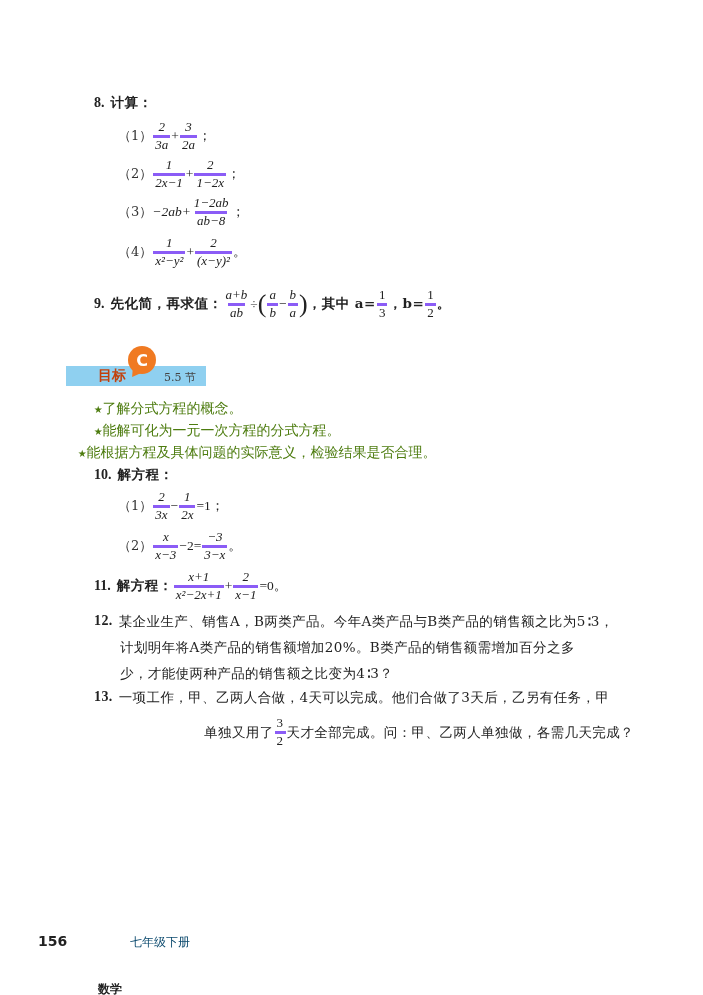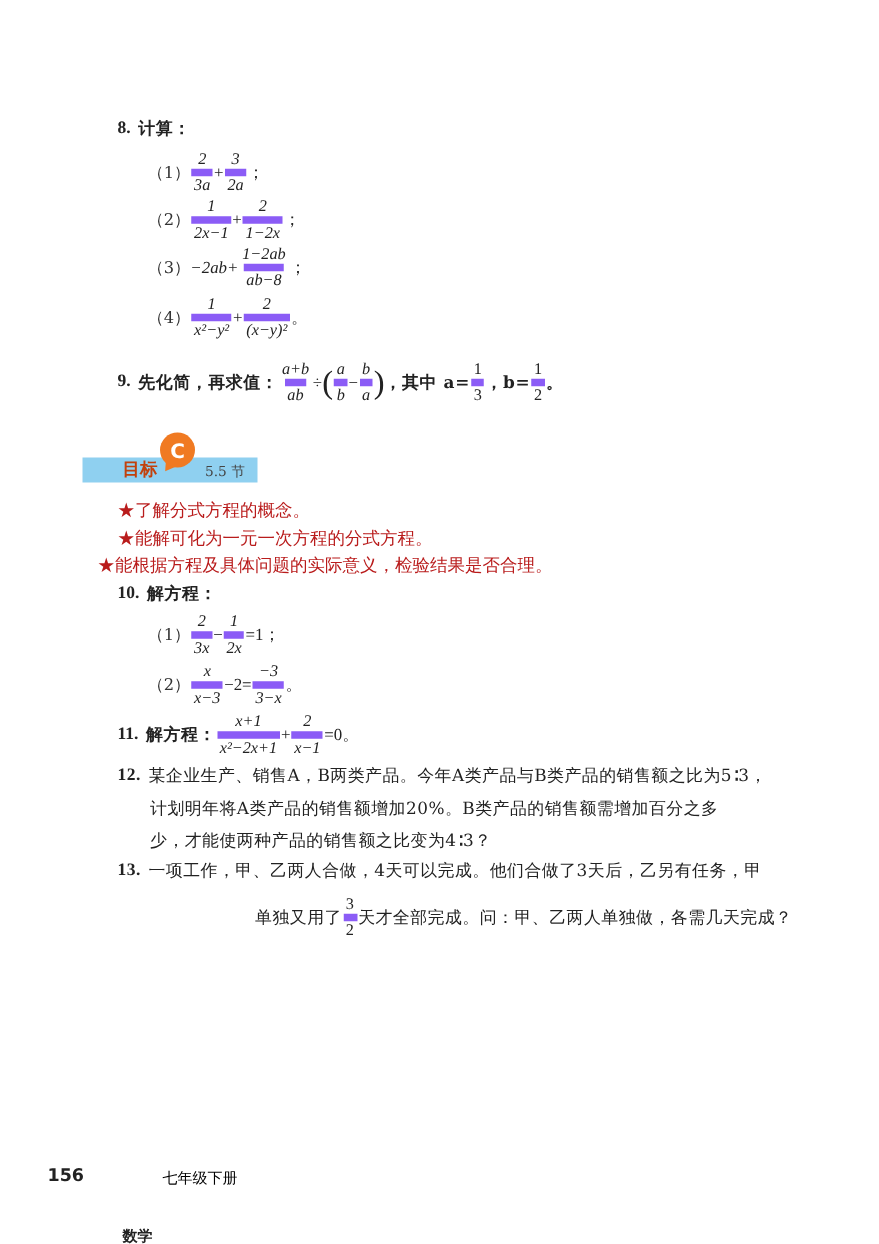--- a/index.html
+++ b/index.html
@@ -5,37 +5,37 @@
   html, body { margin: 0; padding: 0; background: #ffffff; }
   body { width: 703px; height: 995px; position: relative; overflow: hidden;
          font-family: "DejaVu Serif", "Liberation Serif", serif; color: #222; }
   .abs { position: absolute; }
   .qnum { font-family: "Liberation Serif", serif; font-weight: bold; font-size: 14px; }
   .txt { font-size: 13.5px; letter-spacing: 0.5px; font-weight: bold; }
   .sub { font-size: 13px; color: #333; }
   .frac { display: inline-flex; flex-direction: column; align-items: center; vertical-align: middle;
           font-family: "Liberation Serif", serif; font-size: 13px; line-height: 1.15; margin: 0 1px; }
   .frac .num { padding: 0 2px; }
-  .frac .den { border-top: 6px solid #8b5cf6; padding: 0 2px; }
+  .frac .den { border-top: 3px solid #8b5cf6; padding: 0 2px; }
   .it { font-style: italic; }
   .math { font-family: "Liberation Serif", serif; font-size: 13.5px; }
   .paren { font-size: 26px; font-family: "Liberation Serif", serif; vertical-align: middle; font-weight: 300; }
   .row { display: flex; align-items: center; white-space: nowrap; }
   .banner { left: 66px; top: 366px; width: 140px; height: 20px; background: #8fd0f0; }
   .banner-title { left: 98px; top: 367px; font-family: "DejaVu Sans", sans-serif; font-weight: bold; font-size: 14px; color: #c2410c; }
   .banner-c { left: 128px; top: 346px; width: 28px; height: 28px; border-radius: 50%; background: #f07a22;
               color: #fff; font-family: "DejaVu Sans", sans-serif; font-weight: bold; font-size: 16px;
               display: flex; align-items: center; justify-content: center; }
   .banner-tail { left: 129px; top: 368px; width: 0; height: 0; border-left: 6px solid transparent;
                  border-right: 6px solid transparent; border-top: 10px solid #f07a22; transform: rotate(35deg); }
   .banner-sec { left: 164px; top: 370px; font-size: 11px; color: #444; }
-  .goal { font-family: Liberation Serif, serif; font-size: 14px; color: #b91c1c; }
+  .goal { font-family: Liberation Mono, monospace; font-size: 14px; color: #4d7c0f; }
   .footer-num { left: 38px; top: 933px; font-family: "DejaVu Sans", sans-serif; font-weight: bold; font-size: 14px; }
   .footer-subj { left: 98px; top: 934px; font-family: "DejaVu Sans", sans-serif; font-weight: bold; font-size: 12px; margin-top: 47px; }
-  .footer-book { left: 130px; top: 934px; font-family: "DejaVu Sans", sans-serif; font-size: 12px; color: #000000; }
+  .footer-book { left: 130px; top: 934px; font-family: "DejaVu Sans", sans-serif; font-size: 12px; color: #0c4a6e; }
   .para { font-size: 13.5px; line-height: 26px; letter-spacing: 0.4px; }
 </style>
 </head>
 <body>
 
 <div class="abs row" style="left:94px; top:94px;">
   <span class="qnum">8.</span>
   <span class="txt" style="margin-left:6px;">计算：</span>
 </div>
 

